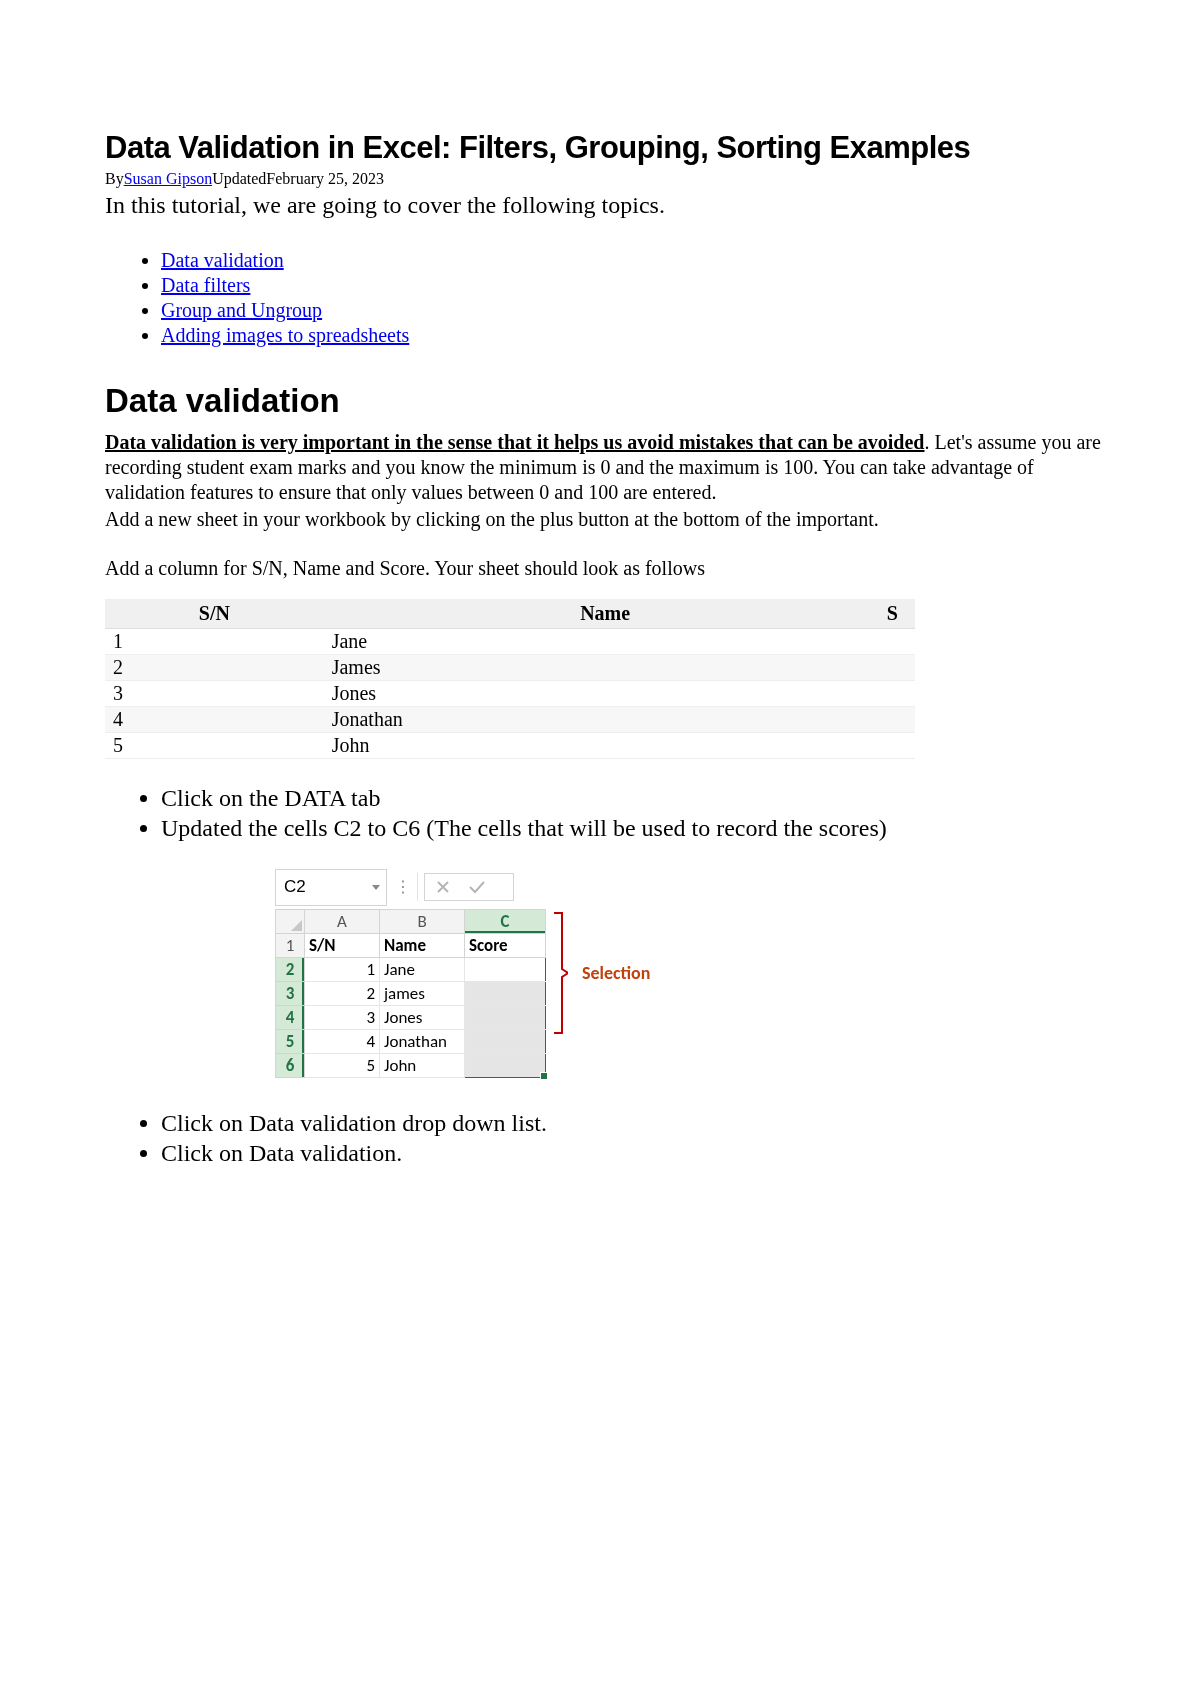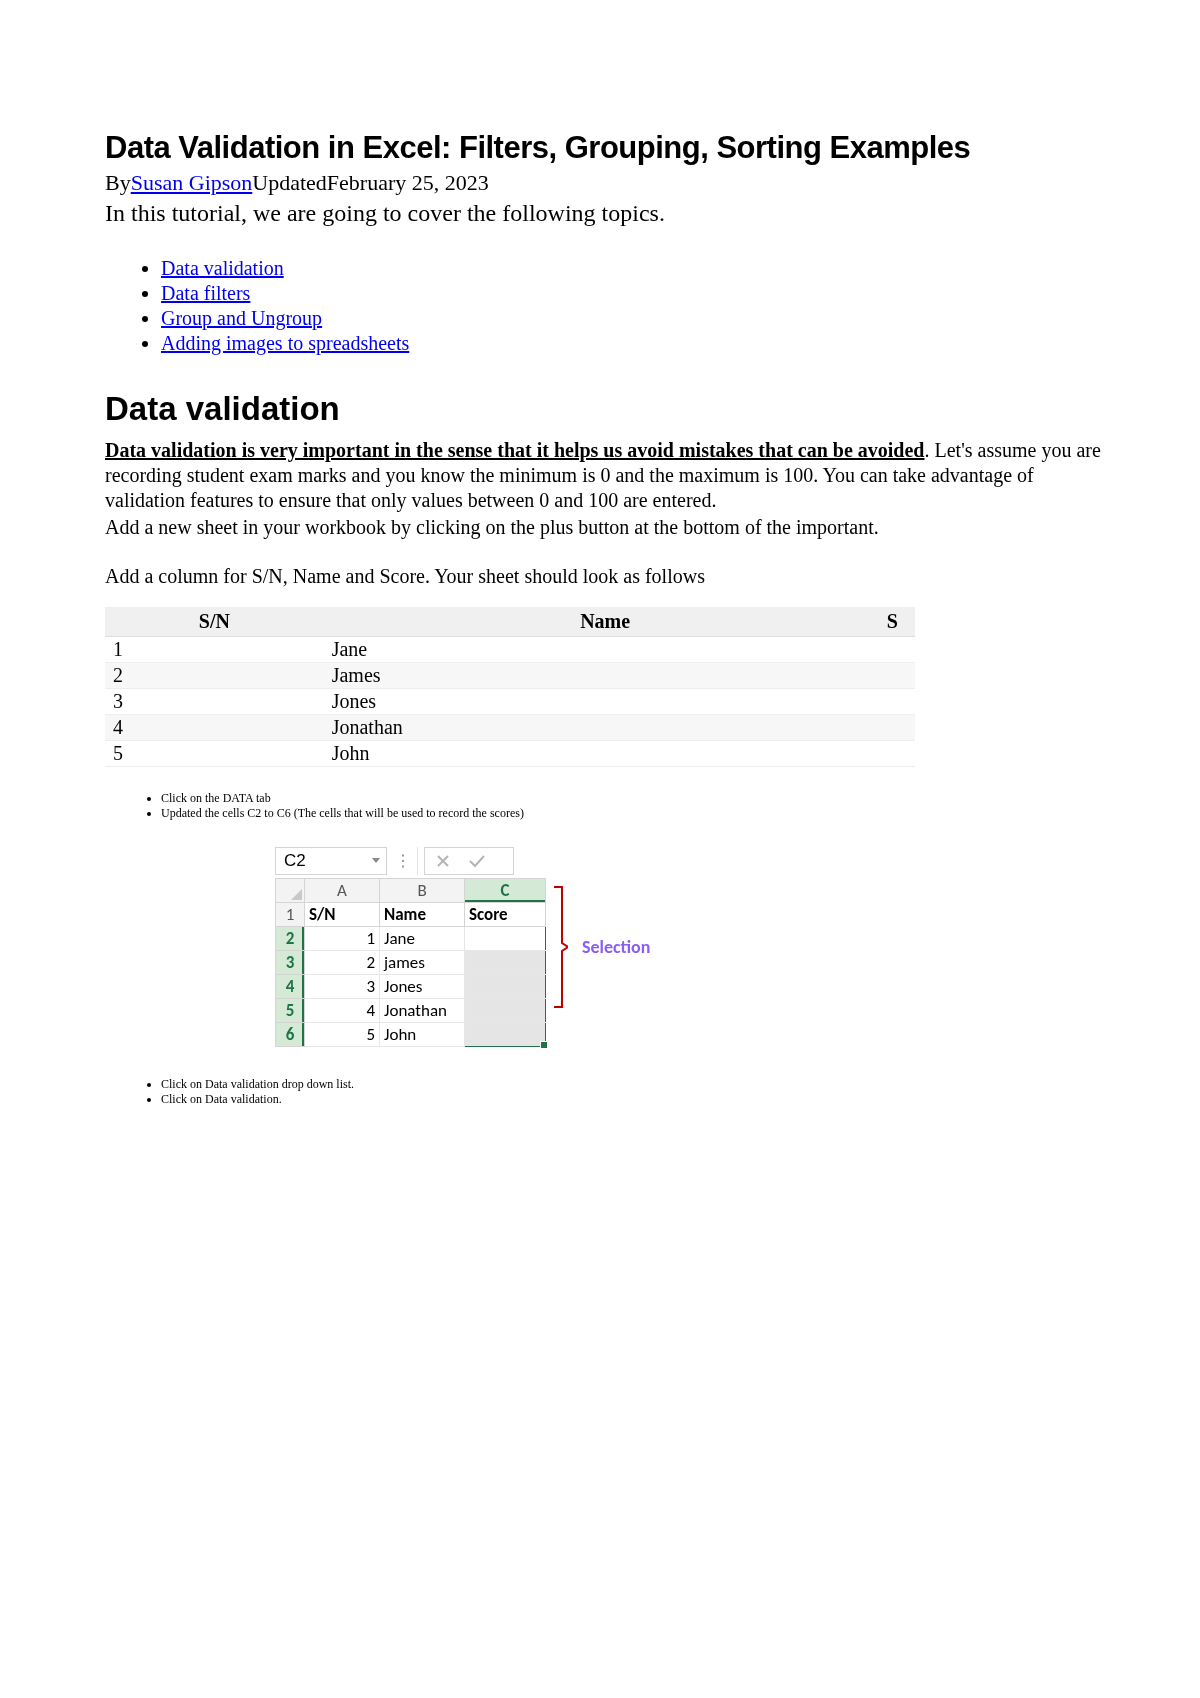--- a/index.html
+++ b/index.html
@@ -13,21 +13,21 @@
   }
   h1 {
     font-family: Arial, Helvetica, sans-serif;
     font-weight: bold;
     font-size: 31px;
     margin: 0 0 4px 0;
     line-height: 1.15;
     letter-spacing: -0.5px;
   }
   .byline {
-    font-size: 22px;
+    font-size: 16px;
     margin: 2px 0 2px 0;
   }
   .byline a { color: #0000ee; text-decoration: underline; }
   .intro {
     font-size: 24px;
     margin: 0 0 28px 0;
   }
   ul.toc {
     margin: 0 0 34px 0;
     padding-left: 56px;
@@ -63,21 +63,21 @@
     padding: 1px 8px;
   }
   table.data tbody tr:nth-child(even) td { background: #f7f7f7; }
   table.data td.sn { width: 200px; }
   table.data td.nm { width: 540px; }
   table.data th.sn { width: 200px; }
   table.data th.nm { width: 540px; }
   table.data th.sc { width: 20px; text-align: left; padding-left: 0; }
   ul.steps {
     padding-left: 56px;
-    font-size: 12px;
+    font-size: 24px;
     margin: 0 0 20px 0;
   }
   ul.steps li { line-height: 1.25; }
   .excel-wrap {
     display: flex;
     justify-content: flex-start;
     margin: 26px 0 30px 170px;
   }
   .excel-fig {
     display: flex;
@@ -90,21 +90,21 @@
     align-items: center;
     gap: 6px;
     margin-bottom: 3px;
     font-family: 'Segoe UI', Arial, sans-serif;
     font-size: 17px;
   }
   .name-box {
     border: 1px solid #d4d4d4;
     background: #fff;
     width: 112px;
-    height: 28px;
+    height: 37px;
     display: flex;
     align-items: center;
     justify-content: space-between;
     padding: 0 6px 0 8px;
     box-sizing: border-box;
   }
   .name-box .tri {
     width: 0; height: 0;
     border-left: 4px solid transparent;
     border-right: 4px solid transparent;
@@ -201,21 +201,21 @@
     width: 0; height: 0;
     border-style: solid;
     border-width: 0 0 11px 11px;
     border-color: transparent transparent #c8c8c8 transparent;
   }
   .bracket {
     width: 16px;
   }
   .bracket svg { display: block; }
   .sel-label {
-    color: #8b5cf6;
+    color: #c2410c;
     font-weight: bold;
     font-family: Calibri, Arial, sans-serif;
     font-size: 18px;
     margin-left: 8px;
   }
   .formula-box {
     border: 1px solid #d4d4d4;
     background: #fff;
     display: flex;
     align-items: center;

